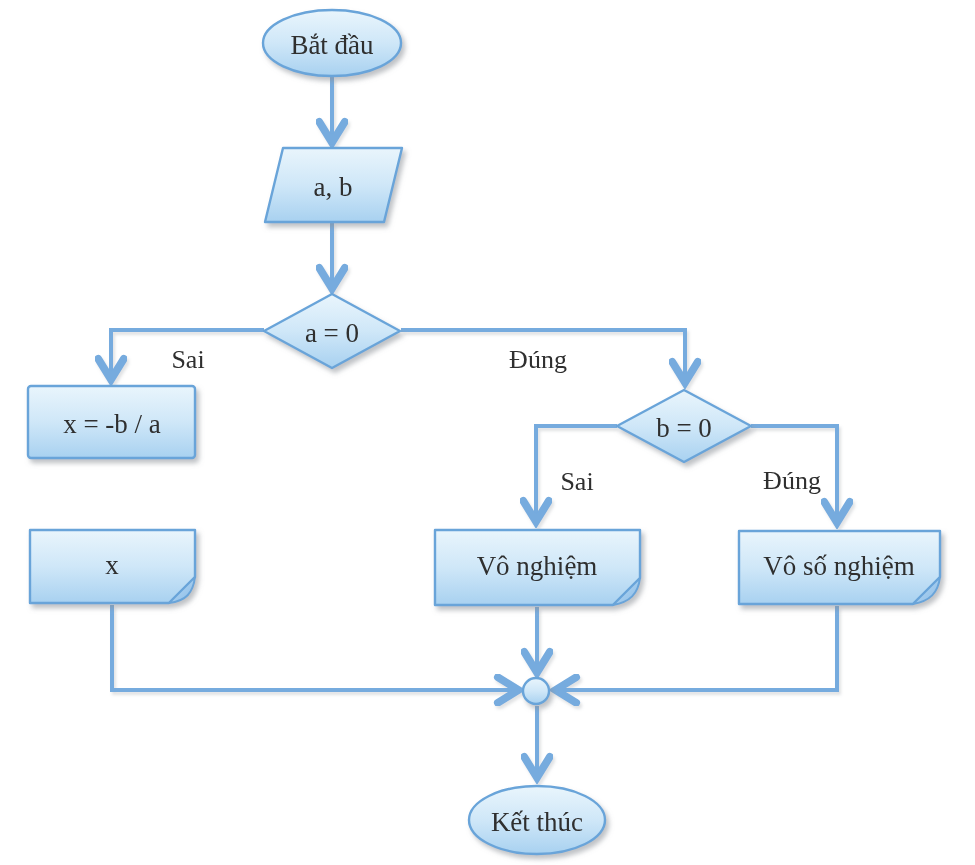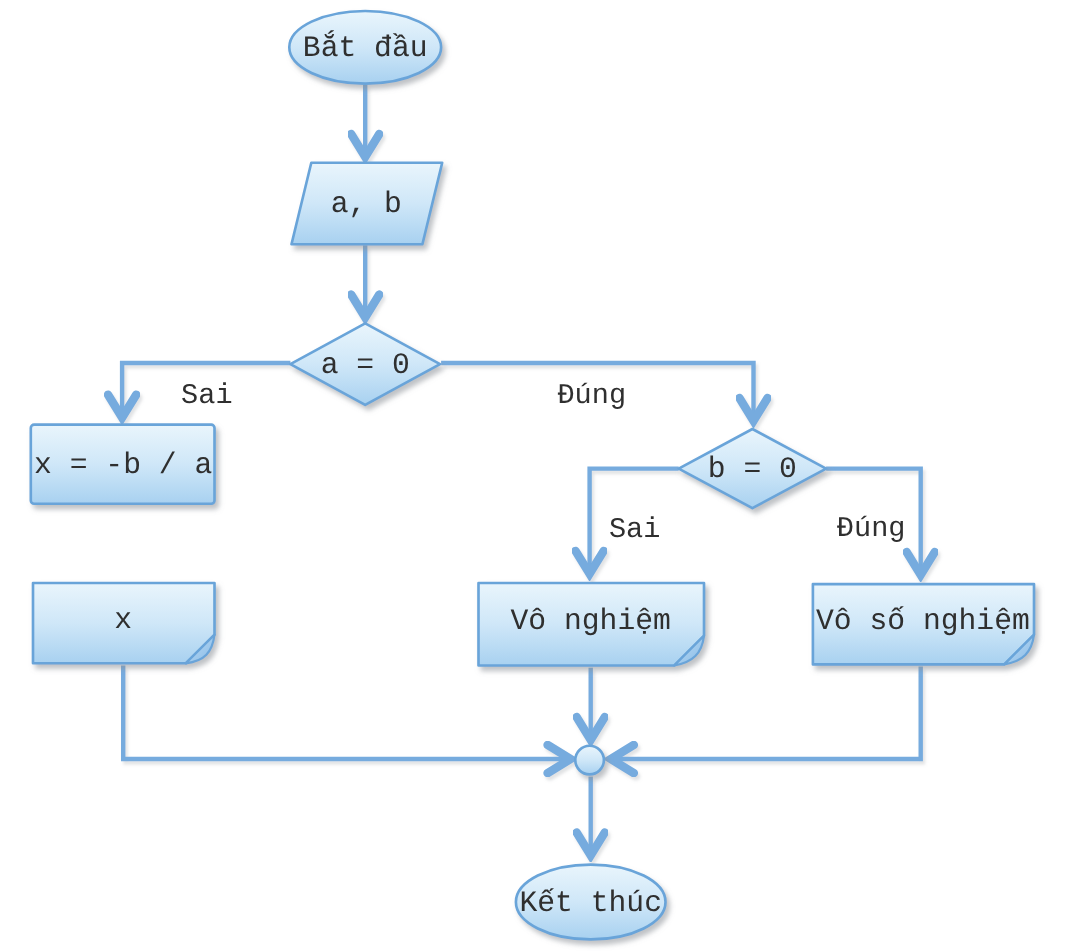--- a/index.html
+++ b/index.html
@@ -4,21 +4,21 @@
 <style>
   :root{
     --shape-border:#69a4d9;
     --connector:#76abde;
     --text:#2f2f2f;
     --bg:#ffffff;
   }
   html,body{margin:0;padding:0;background:var(--bg);}
   .canvas{
     width:975px;height:865px;background:var(--bg);
-    font-family:Liberation Mono, monospace;
+    font-family:Liberation Serif, serif;
     position:relative;overflow:hidden;
   }
   svg{display:block;}
   .edge{stroke:var(--connector);stroke-width:4;fill:none;}
   .shape{fill:url(#shapeGrad);stroke:var(--shape-border);stroke-width:2.4;stroke-linejoin:round;}
   .flap{fill:url(#flapGrad);stroke:var(--shape-border);stroke-width:2;stroke-linejoin:round;}
   .node-label{
     font-size:27px;fill:var(--text);text-anchor:middle;
     dominant-baseline:central;
   }

